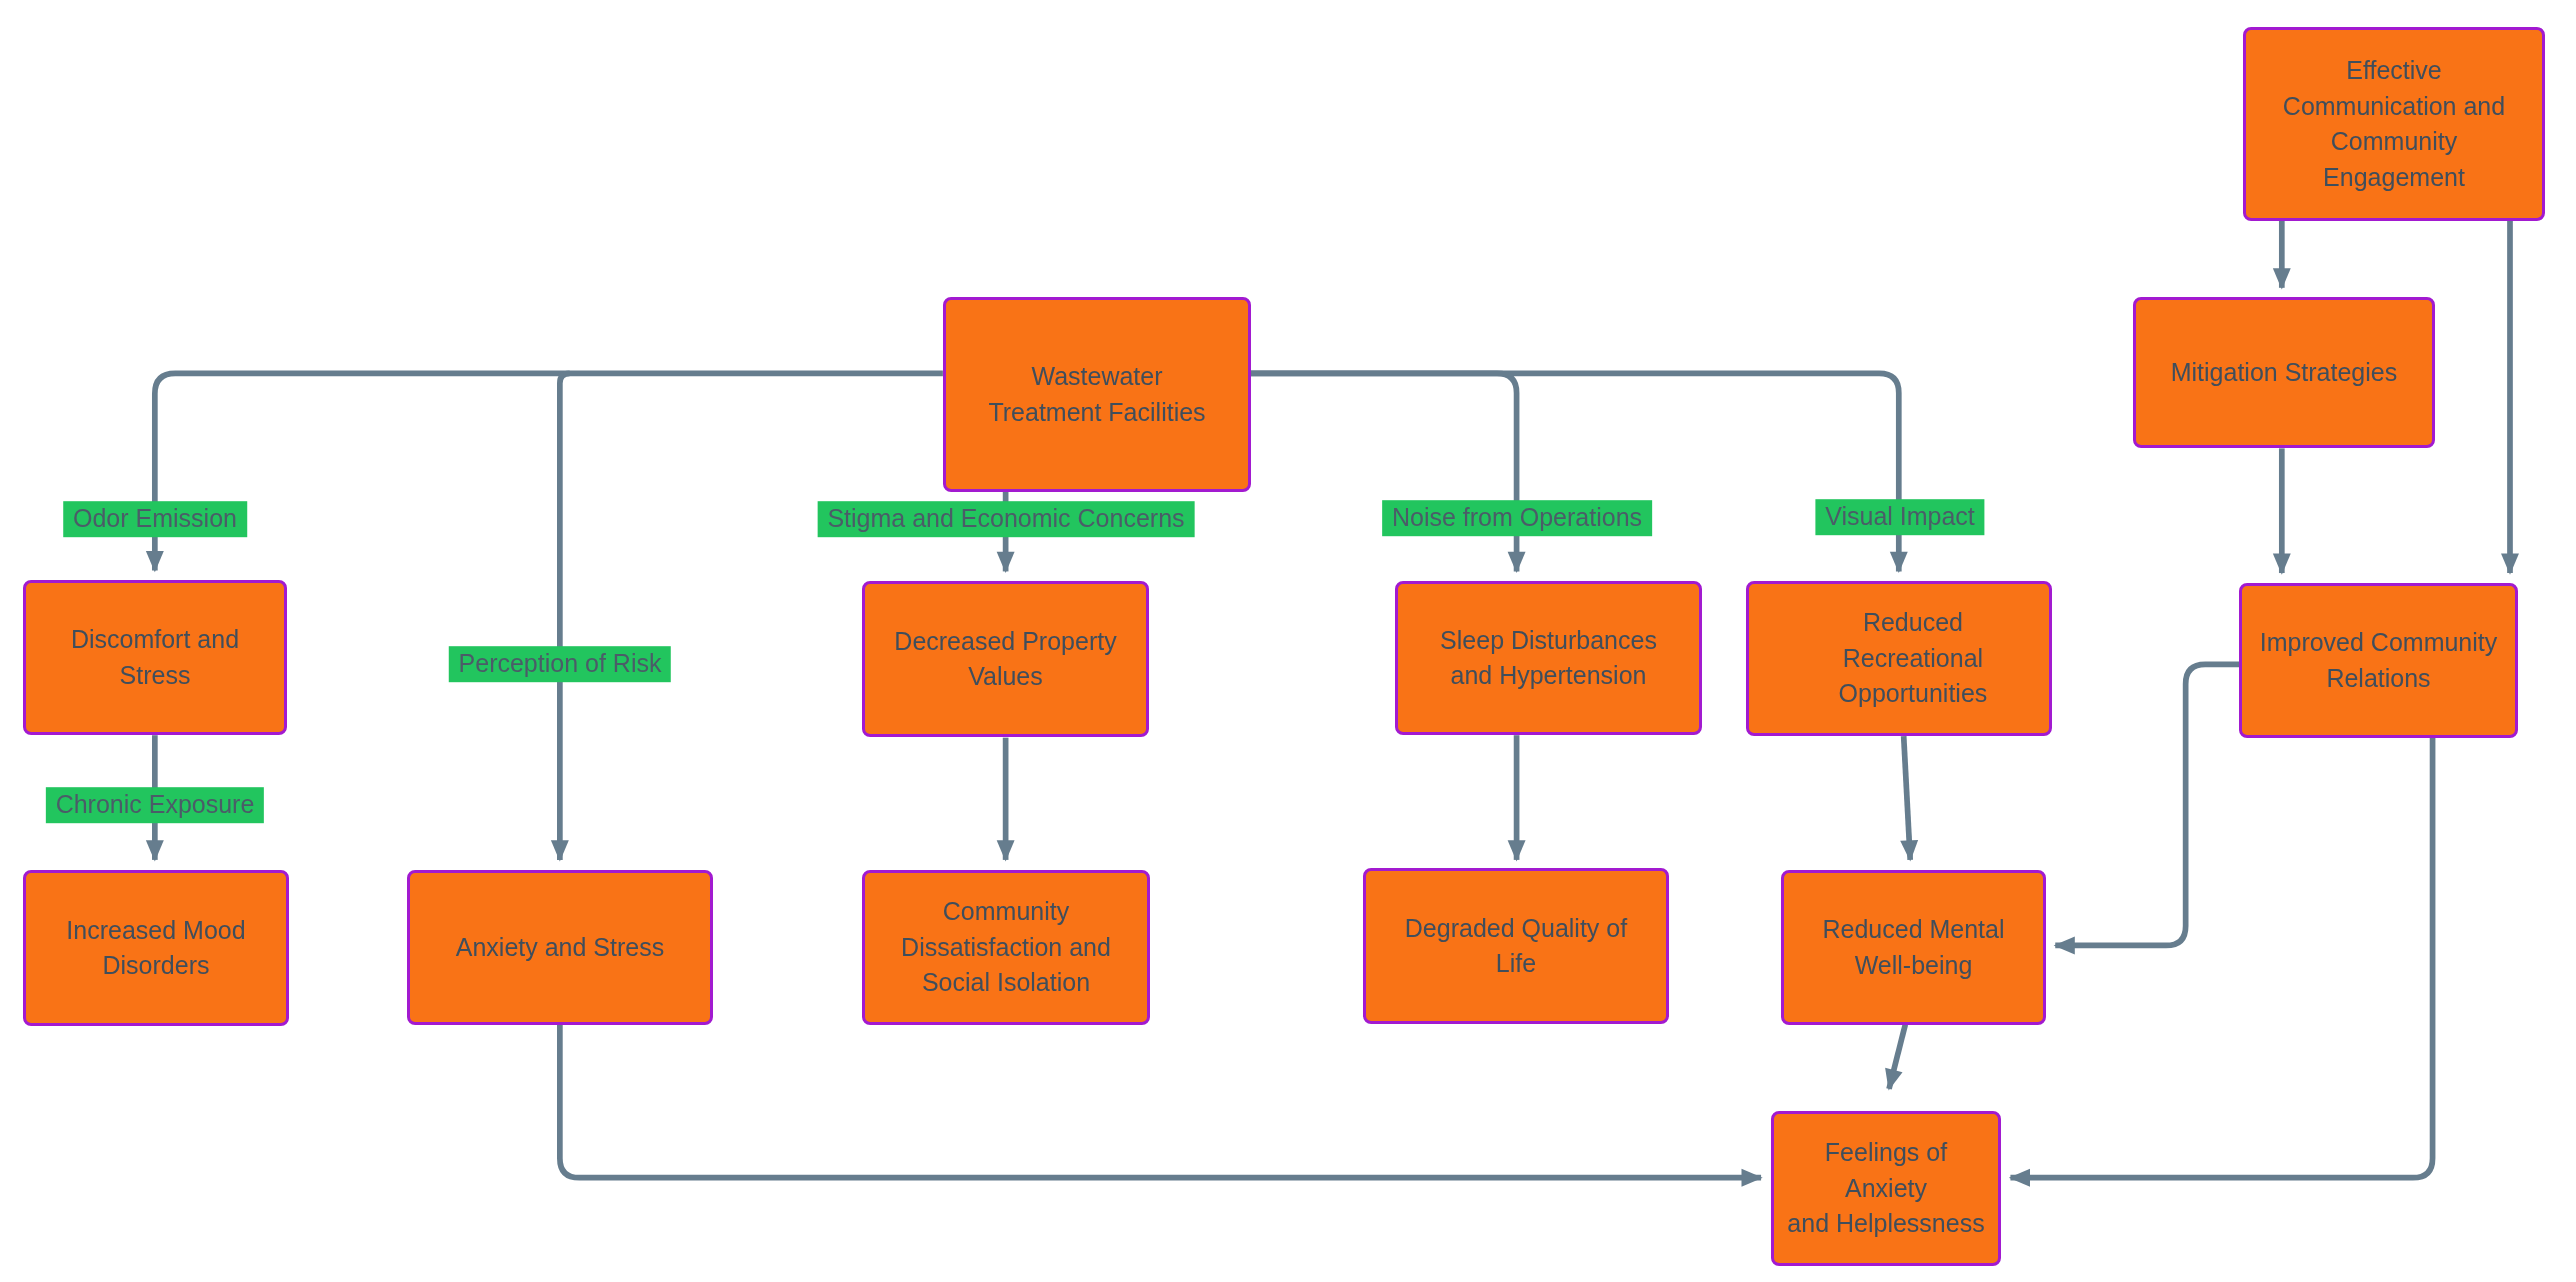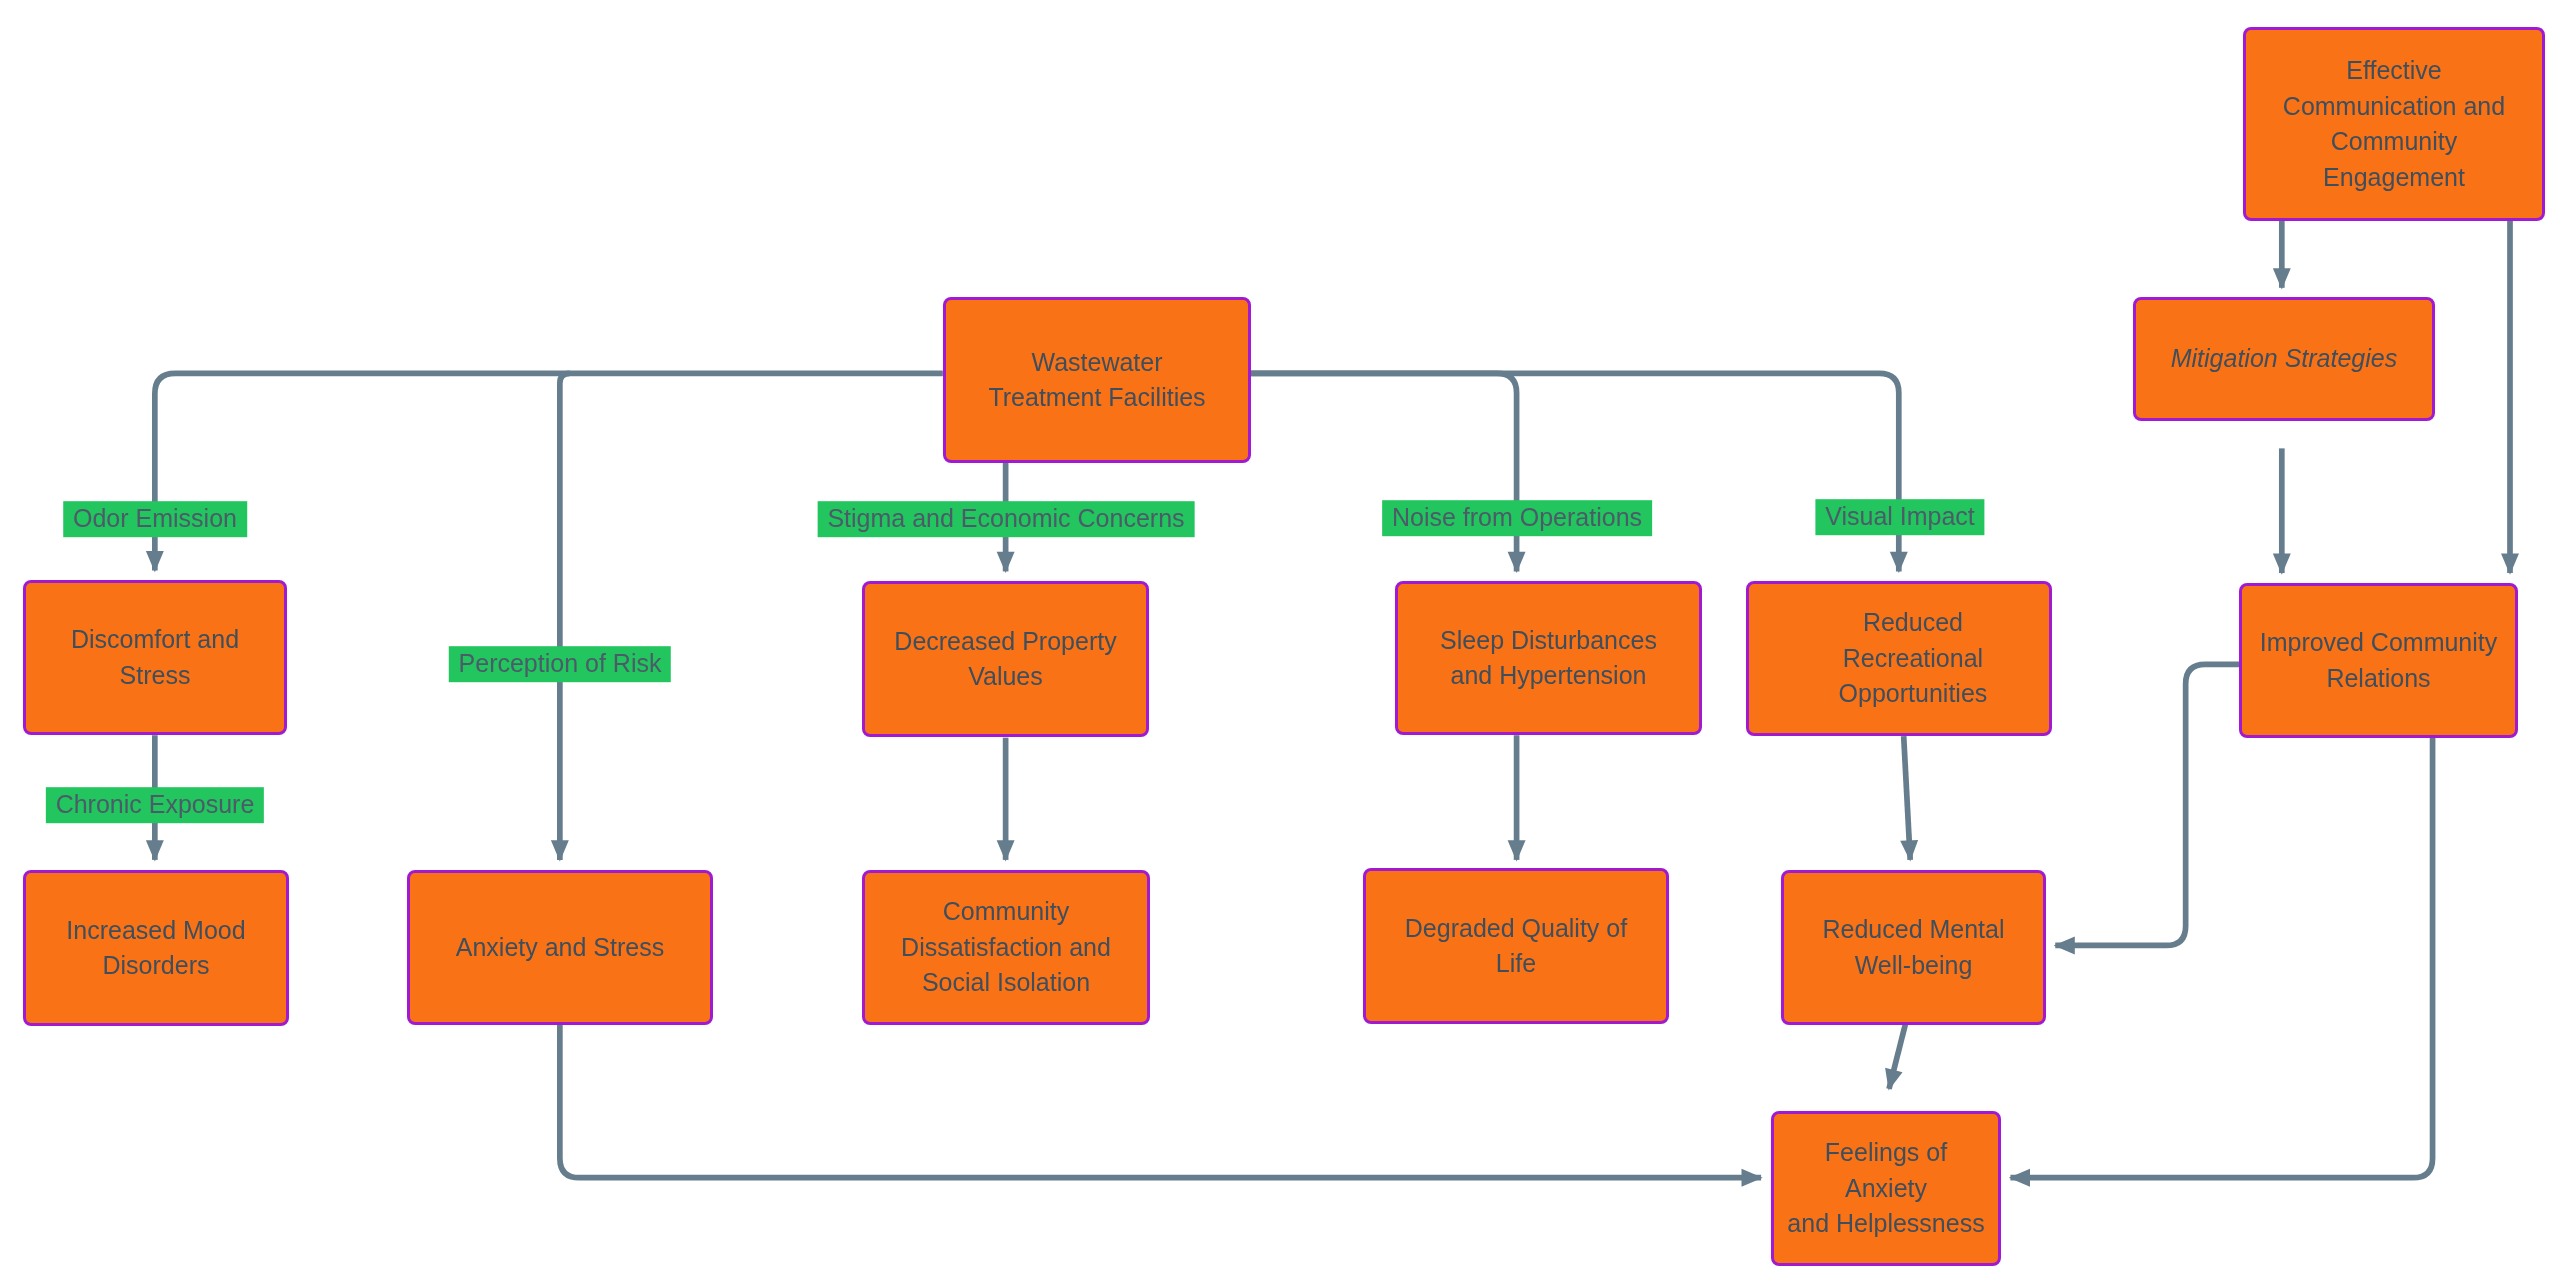--- a/index.html
+++ b/index.html
@@ -46,23 +46,23 @@
   .edge-label {
     position: absolute;
     transform: translate(-50%, -50%);
     background: #22c55e;
     padding: 3.3px 9.8px;
     color: #4b5c68;
     font-size: 25px;
     white-space: nowrap;
   }
   
-  .n-wastewater       { left:943px; top:297px;  width:308px; height:166px; }
+  .n-wastewater       { left:943px; top:297px;  width:308px; height:195px; }
   .n-effective        { left:2243px; top:27px;   width:302px; height:194px; }
-  .n-mitigation       { left:2133px; top:297px;  width:302px; height:124px;font-style:italic; }
+  .n-mitigation       { left:2133px; top:297px;  width:302px; height:151px; }
   .n-discomfort       { left:23px;   top:580px;  width:264px; height:155px; }
   .n-decreased        { left:862px; top:581px;  width:287px; height:156px; }
   .n-sleep            { left:1363px; top:581px;  width:307px; height:154px;margin-left:32px; }
   .n-reducedrec       { left:1746px; top:581px;  width:306px; height:155px;padding-left:36px; }
   .n-improved         { left:2239px; top:583px;  width:279px; height:155px; }
   .n-increasedmood    { left:23px;   top:870px; width:266px; height:156px; }
   .n-anxiety          { left:407px;  top:870px; width:306px; height:155px; }
   .n-communitydis     { left:862px; top:870px; width:288px; height:155px; }
   .n-degraded         { left:1363px; top:868px; width:306px; height:156px; }
   .n-reducedmental    { left:1781px; top:870px; width:265px; height:155px; }

